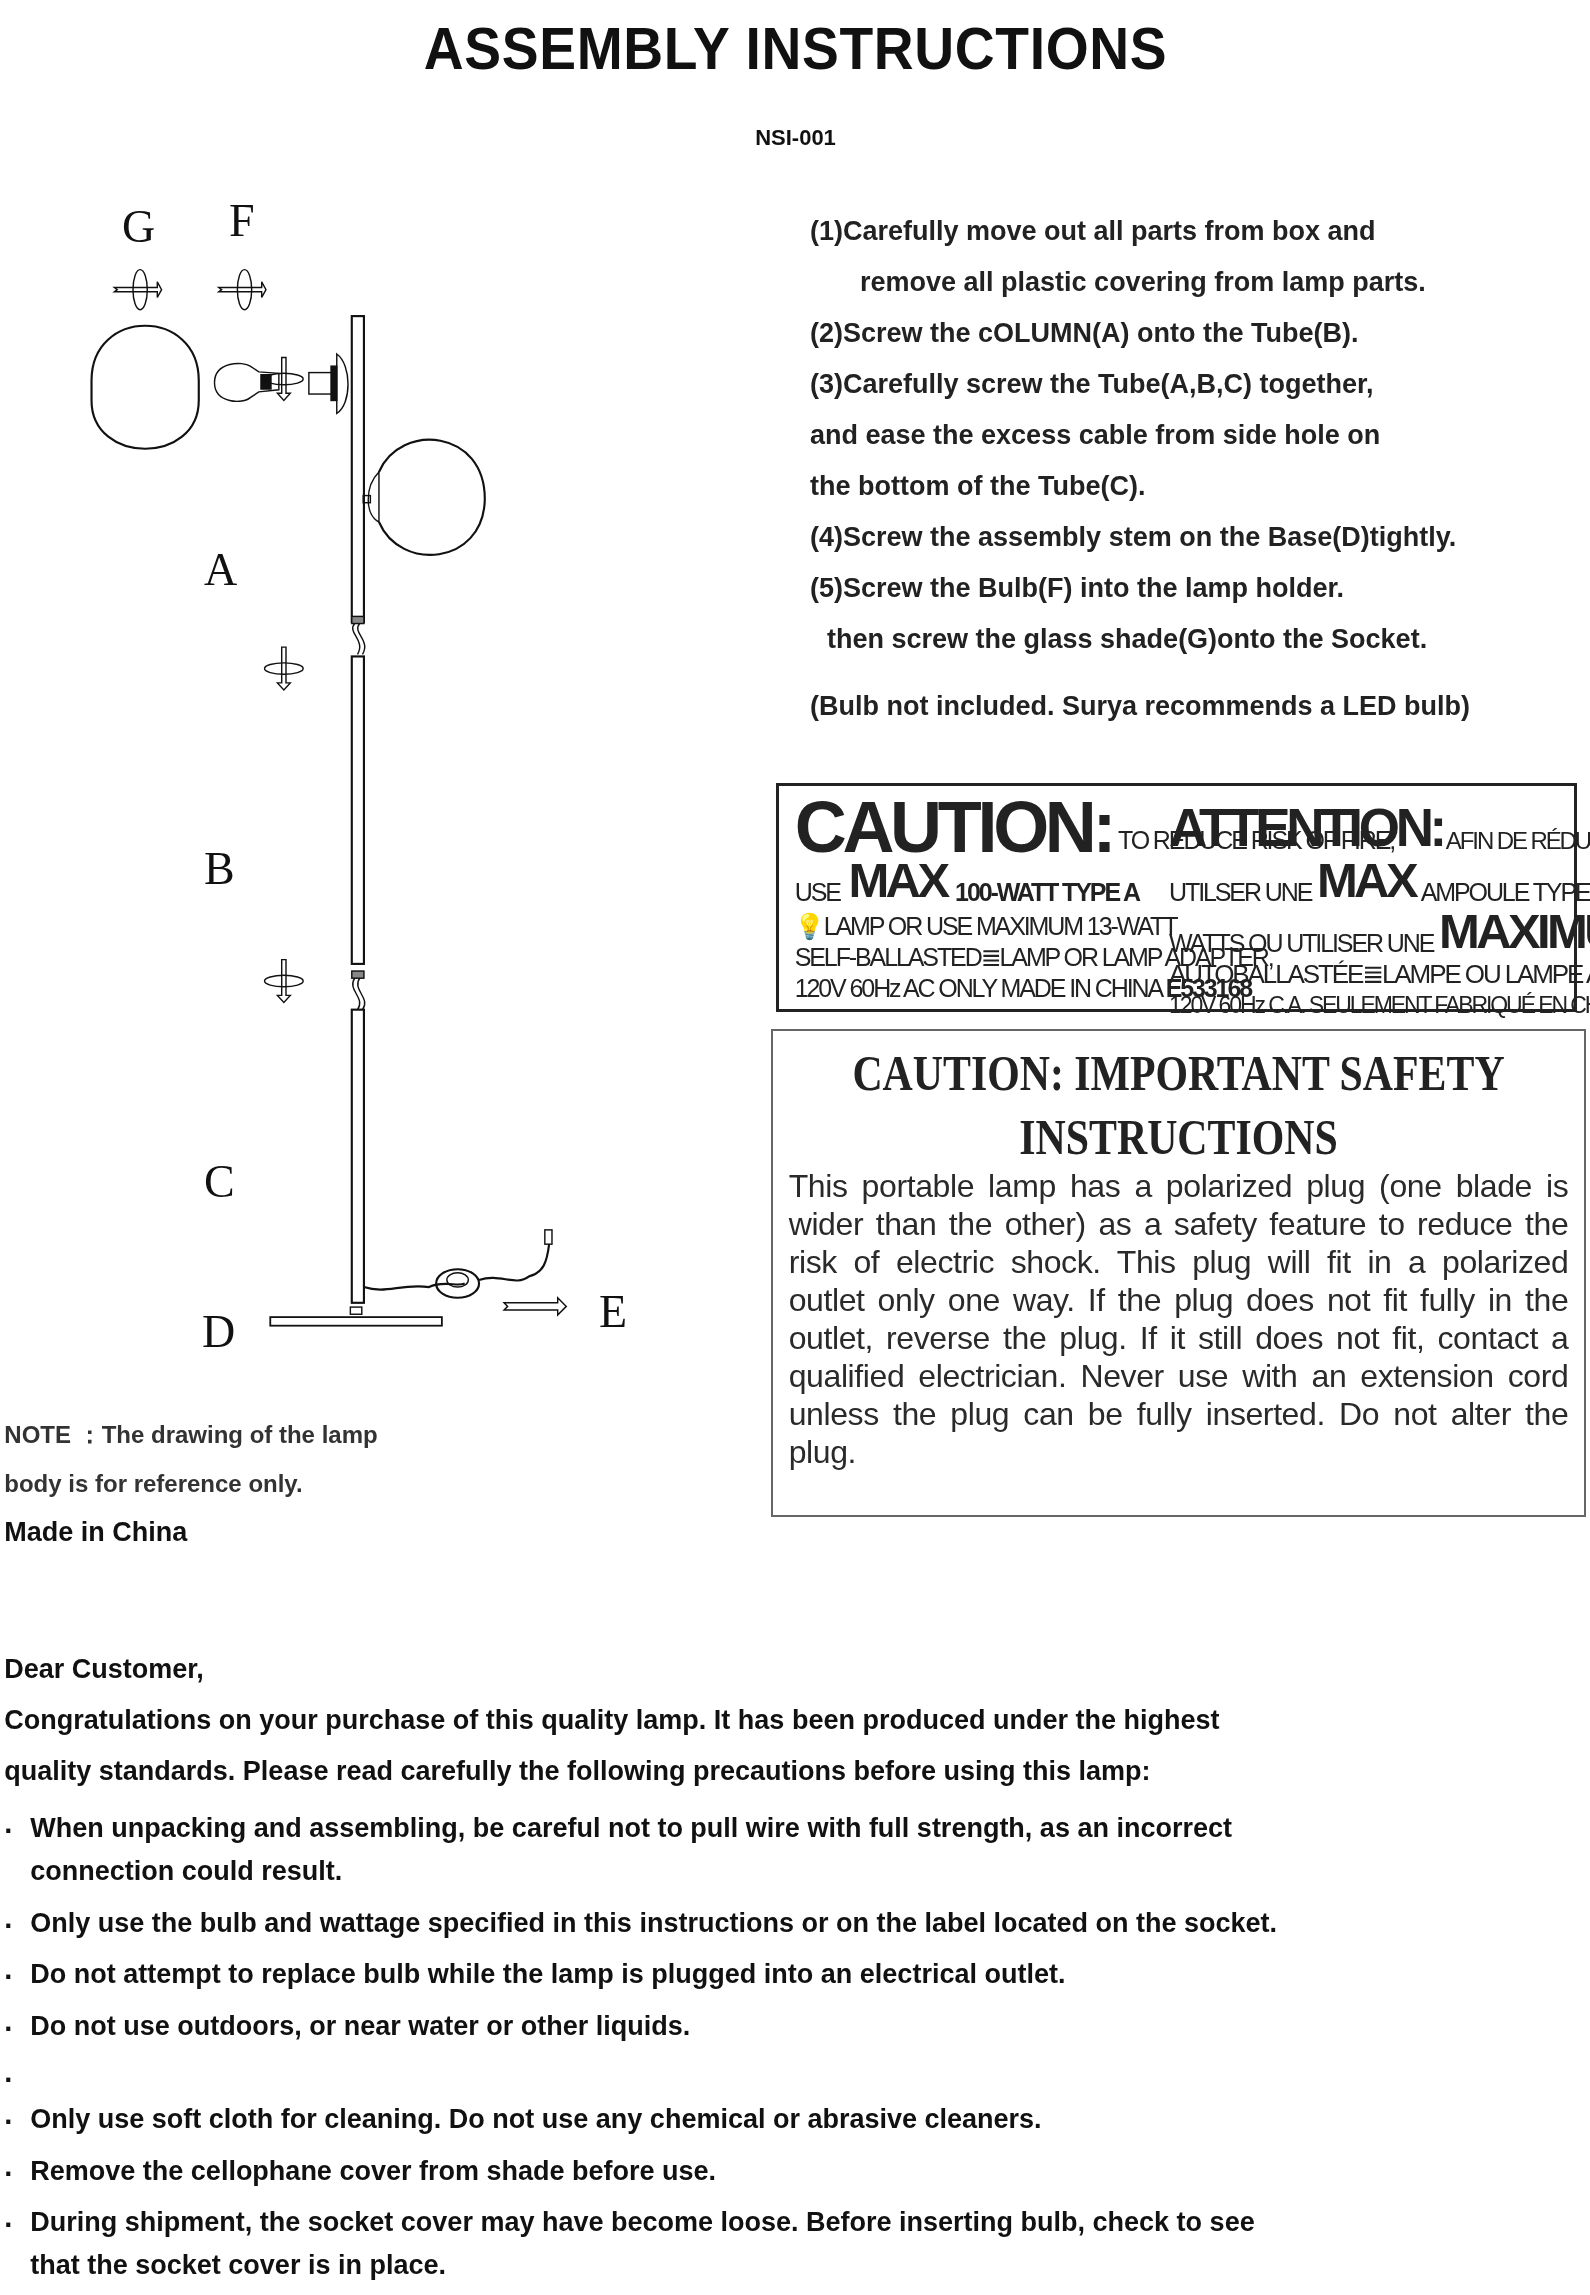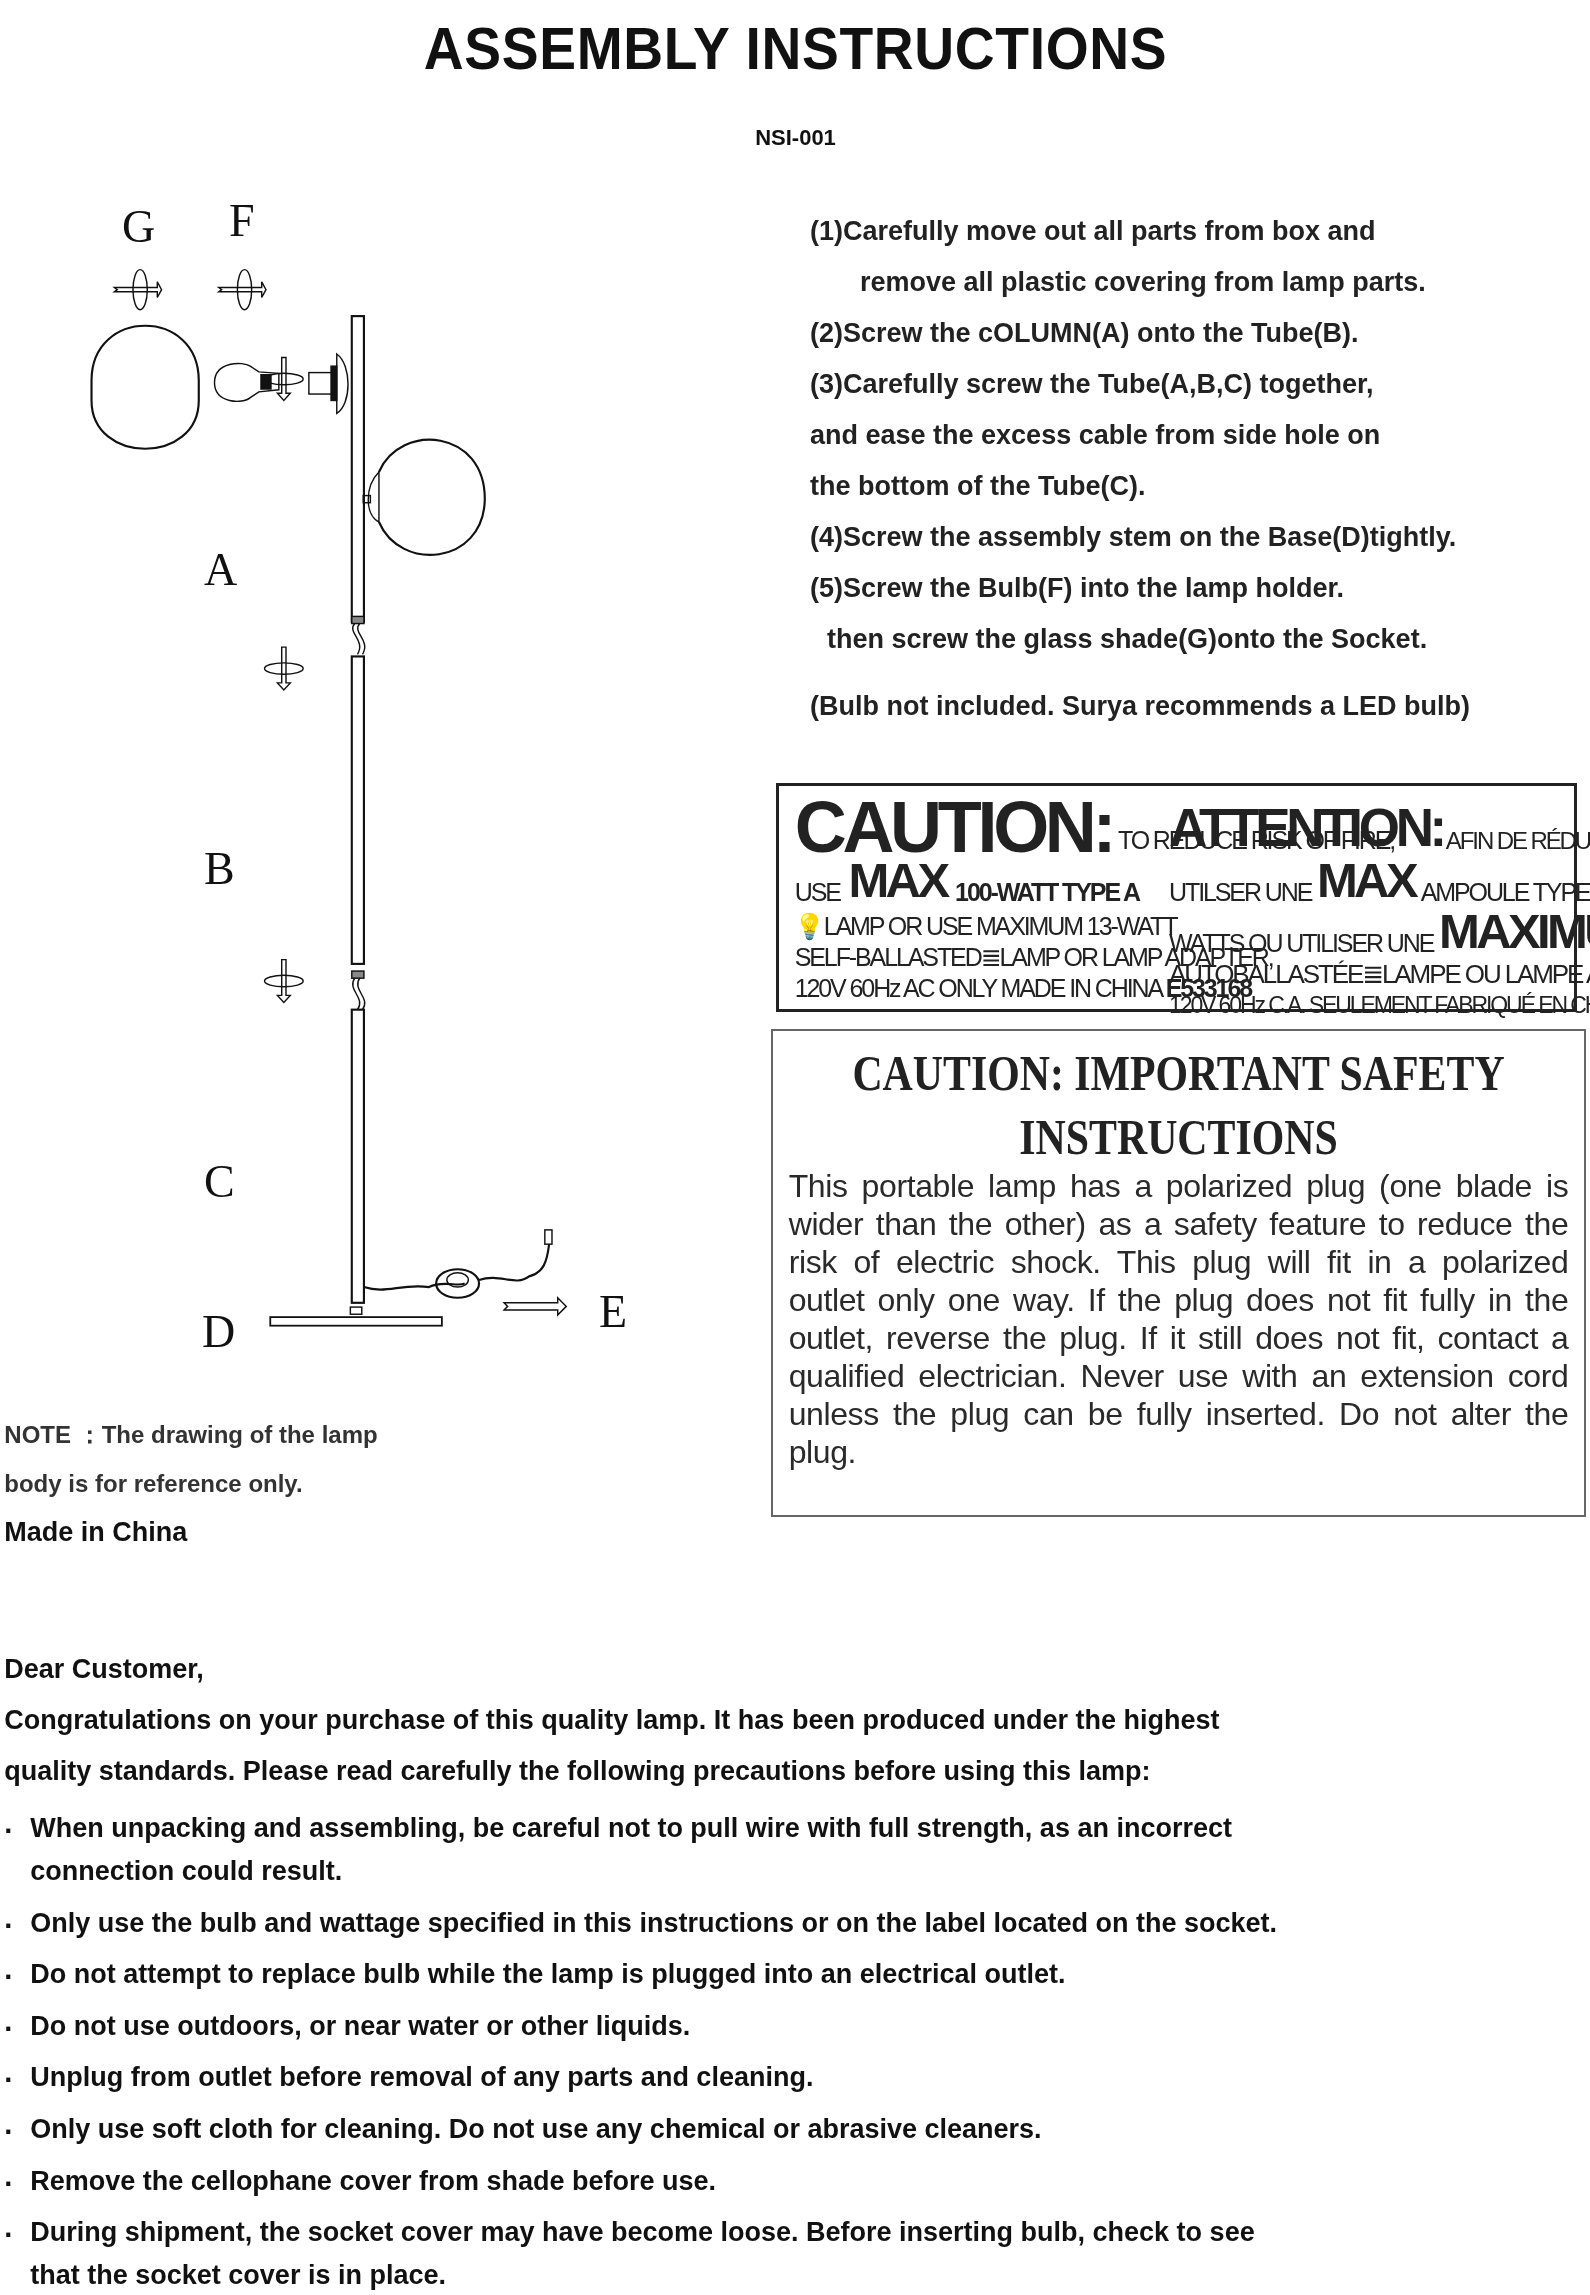--- a/index.html
+++ b/index.html
@@ -213,23 +213,20 @@
         </div>
     </div>
     <div class="bul">
       <span class="dot">.</span>
       <div class="txt">
           <div>Do not use outdoors, or near water or other liquids.</div>
         </div>
     </div>
     <div class="bul">
       <span class="dot">.</span>
-      <div class="txt">
-          <div>Unplug from outlet before removal of any parts and cleaning.</div>
-        </div>
     </div>
     <div class="bul">
       <span class="dot">.</span>
       <div class="txt">
           <div>Only use soft cloth for cleaning. Do not use any chemical or abrasive cleaners.</div>
         </div>
     </div>
     <div class="bul">
       <span class="dot">.</span>
       <div class="txt">

